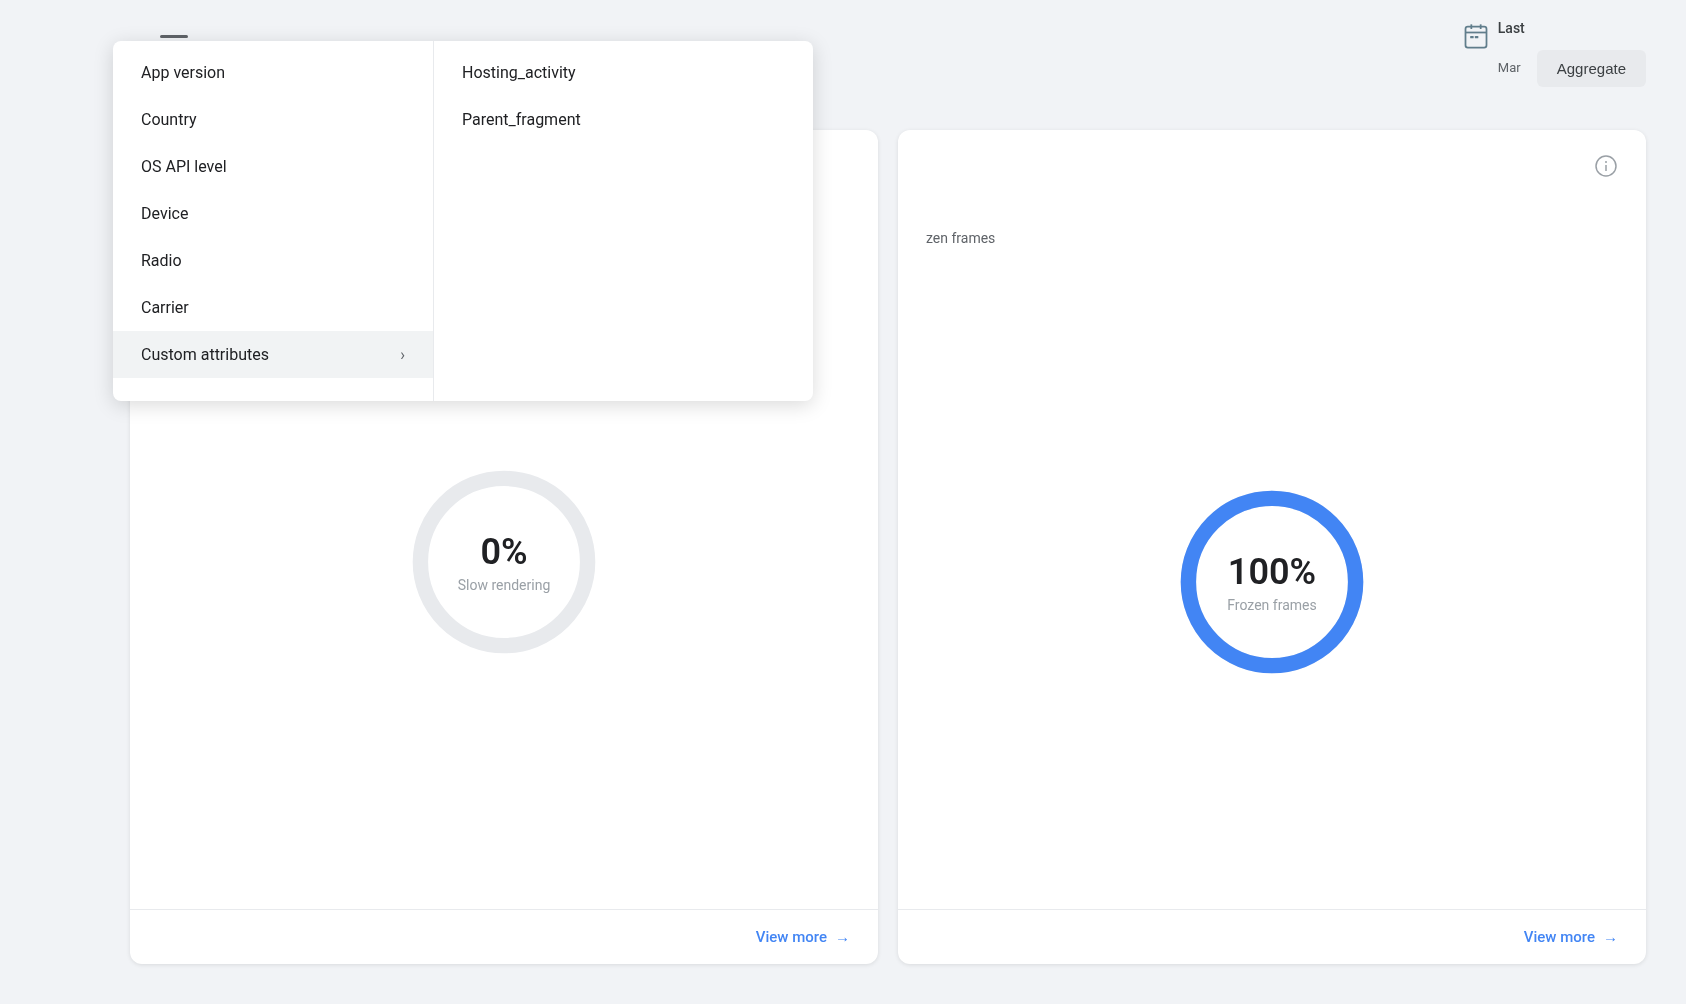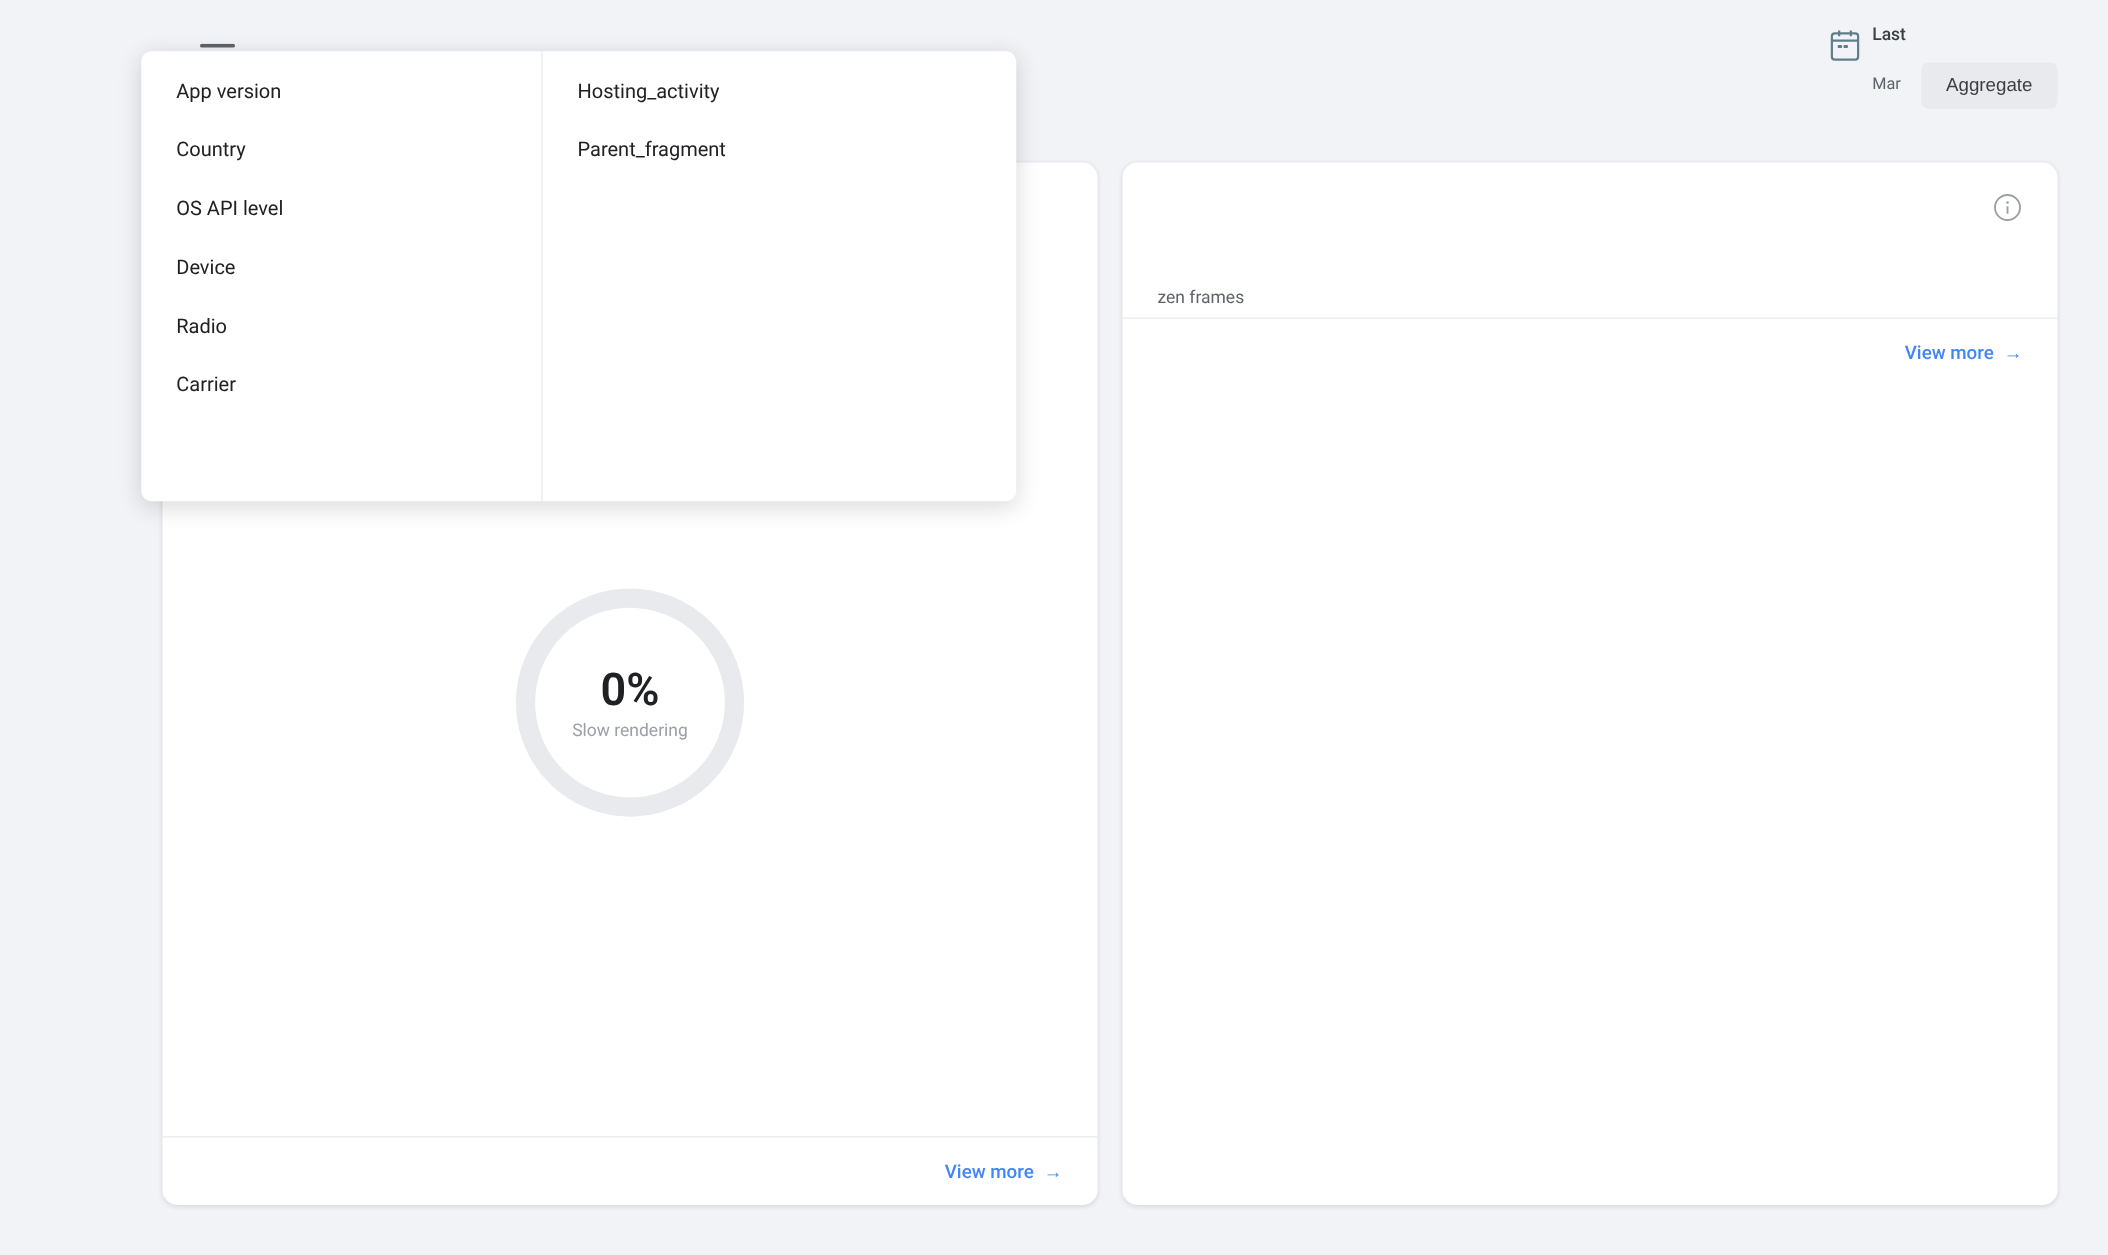--- a/index.html
+++ b/index.html
@@ -263,20 +263,34 @@
 
   <div class="card">
     <div style="padding:24px 28px 8px;display:flex;justify-content:flex-end;">
       <svg width="24" height="24" viewBox="0 0 24 24" fill="none">
         <circle cx="12" cy="12" r="10" stroke="#9aa0a6" stroke-width="1.5" fill="none"></circle>
         <line x1="12" y1="11" x2="12" y2="17" stroke="#9aa0a6" stroke-width="1.5"></line>
         <circle cx="12" cy="8" r="1" fill="#9aa0a6"></circle>
       </svg>
     </div>
     <div style="padding:0 28px 8px;font-size:14px;color:#5f6368;margin-top:44px;">zen frames</div>
+    <div class="card-circle-area">
+      <div class="donut-container">
+        <svg viewBox="0 0 100 100">
+
+          <circle cx="50" cy="50" r="38" fill="none" stroke="#e8eaed" stroke-width="7"></circle>
+
+          <circle cx="50" cy="50" r="38" fill="none" stroke="#4285f4" stroke-width="7" stroke-dasharray="238.76" stroke-dashoffset="0" transform="rotate(-90 50 50)"></circle>
+        </svg>
+        <div class="donut-label">
+          <div class="donut-percent">100%</div>
+          <div class="donut-subtitle">Frozen frames</div>
+        </div>
+      </div>
+    </div>
     <div class="card-footer">
       <a class="view-more-link">
         <span>View more</span>
         <span>→</span>
       </a>
     </div>
   </div>
 </div>
 
 <div class="dropdown-overlay" style="top:30px;">
@@ -294,20 +308,24 @@
       </div>
       <div class="dropdown-item">
         <span>Device</span>
       </div>
       <div class="dropdown-item">
         <span>Radio</span>
       </div>
       <div class="dropdown-item">
         <span>Carrier</span>
       </div>
+      <div class="dropdown-item active">
+        <span>Custom attributes</span>
+        <span class="chevron">›</span>
+      </div>
     </div>
 
     <div class="dropdown-right">
       <div class="dropdown-item">
         <span>Hosting_activity</span>
       </div>
       <div class="dropdown-item">
         <span>Parent_fragment</span>
       </div>
     </div>

